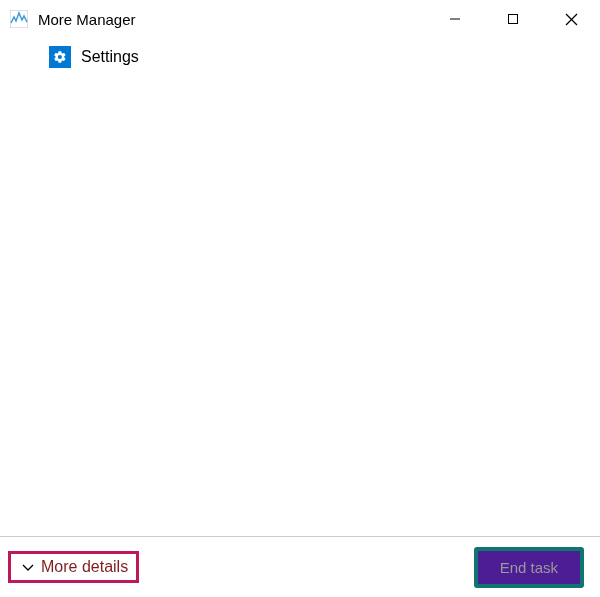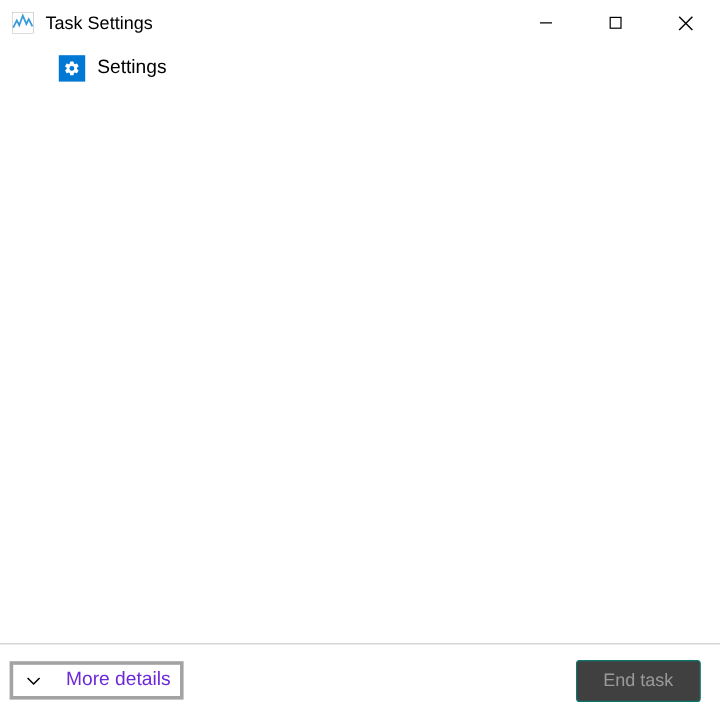--- a/index.html
+++ b/index.html
@@ -85,55 +85,55 @@
       right: 0;
       height: 60px;
       display: flex;
       align-items: center;
       justify-content: space-between;
       padding: 0 16px 0 8px;
     }
     .more-details {
       display: flex;
       align-items: center;
-      gap: 18px;
+      gap: 4px;
       font-size: 16px;
-      color: #6d28d9;
+      color: #7f1d1d;
       padding: 4px 8px;
       cursor: pointer;
-      border: 3px solid #a3a3a3;
+      border: 3px solid #be185d;
     }
     .chevron-wrap {
       width: 18px;
       height: 18px;
       display: inline-flex;
       align-items: center;
       justify-content: center;
     }
     .end-task {
-      border: 1px solid #0f766e;
-      background: #404040;
+      border: 4px solid #0f766e;
+      background: #4c1d95;
       color: #9a9a9a;
       font-size: 15px;
       padding: 8px 22px;
       border-radius: 3px;
       cursor: default;
     }
   </style>
 </head>
 <body>
 
 <div class="titlebar">
   <span class="app-icon">
     <svg width="18" height="18" viewBox="0 0 18 18">
       <rect x="0" y="0" width="18" height="18" fill="#ffffff" stroke="#888" stroke-width="0.5"></rect>
       <polyline points="1,13 4,7 6,11 9,3 12,10 14,6 17,12" fill="none" stroke="#3a9bdc" stroke-width="1.5"></polyline>
     </svg>
   </span>
-  <span class="app-title">Task Settings</span>
+  <span class="app-title">More Manager</span>
   <div class="window-controls">
     <div class="win-btn">
       <svg width="12" height="12" viewBox="0 0 12 12">
         <line x1="1" y1="6" x2="11" y2="6" stroke="#000" stroke-width="1"></line>
       </svg>
     </div>
     <div class="win-btn">
       <svg width="12" height="12" viewBox="0 0 12 12">
         <rect x="1.5" y="1.5" width="9" height="9" fill="none" stroke="#000" stroke-width="1"></rect>
       </svg>

